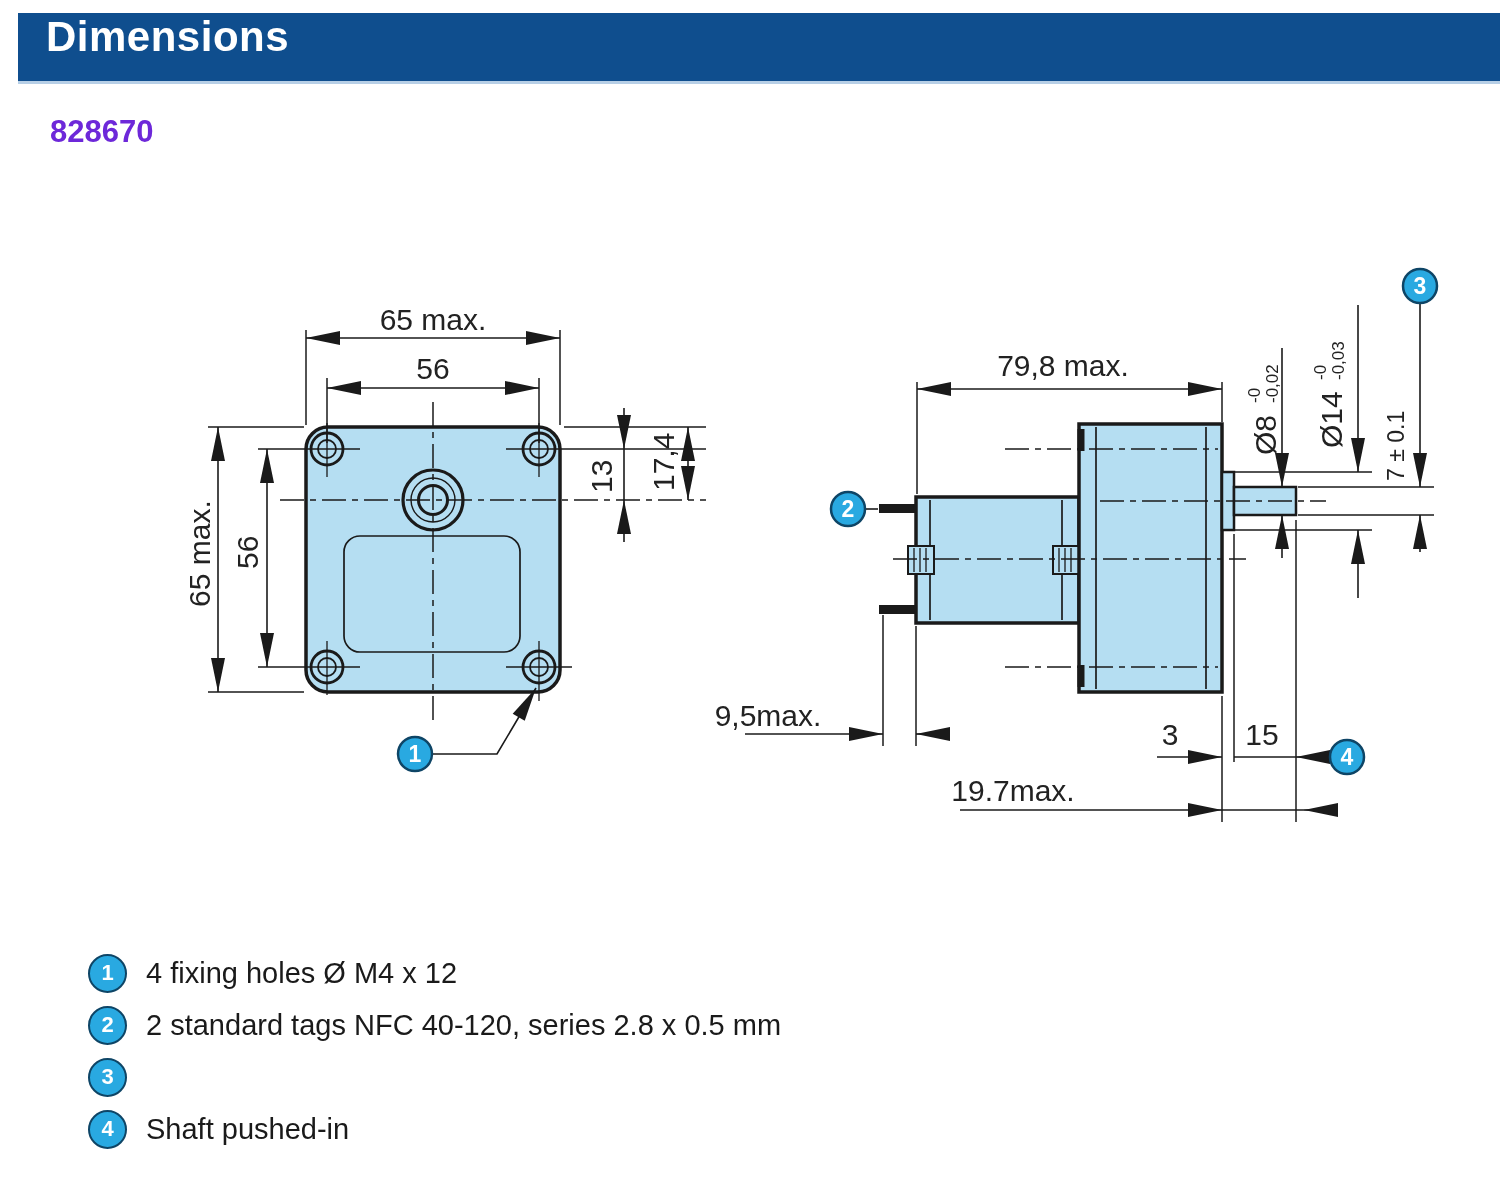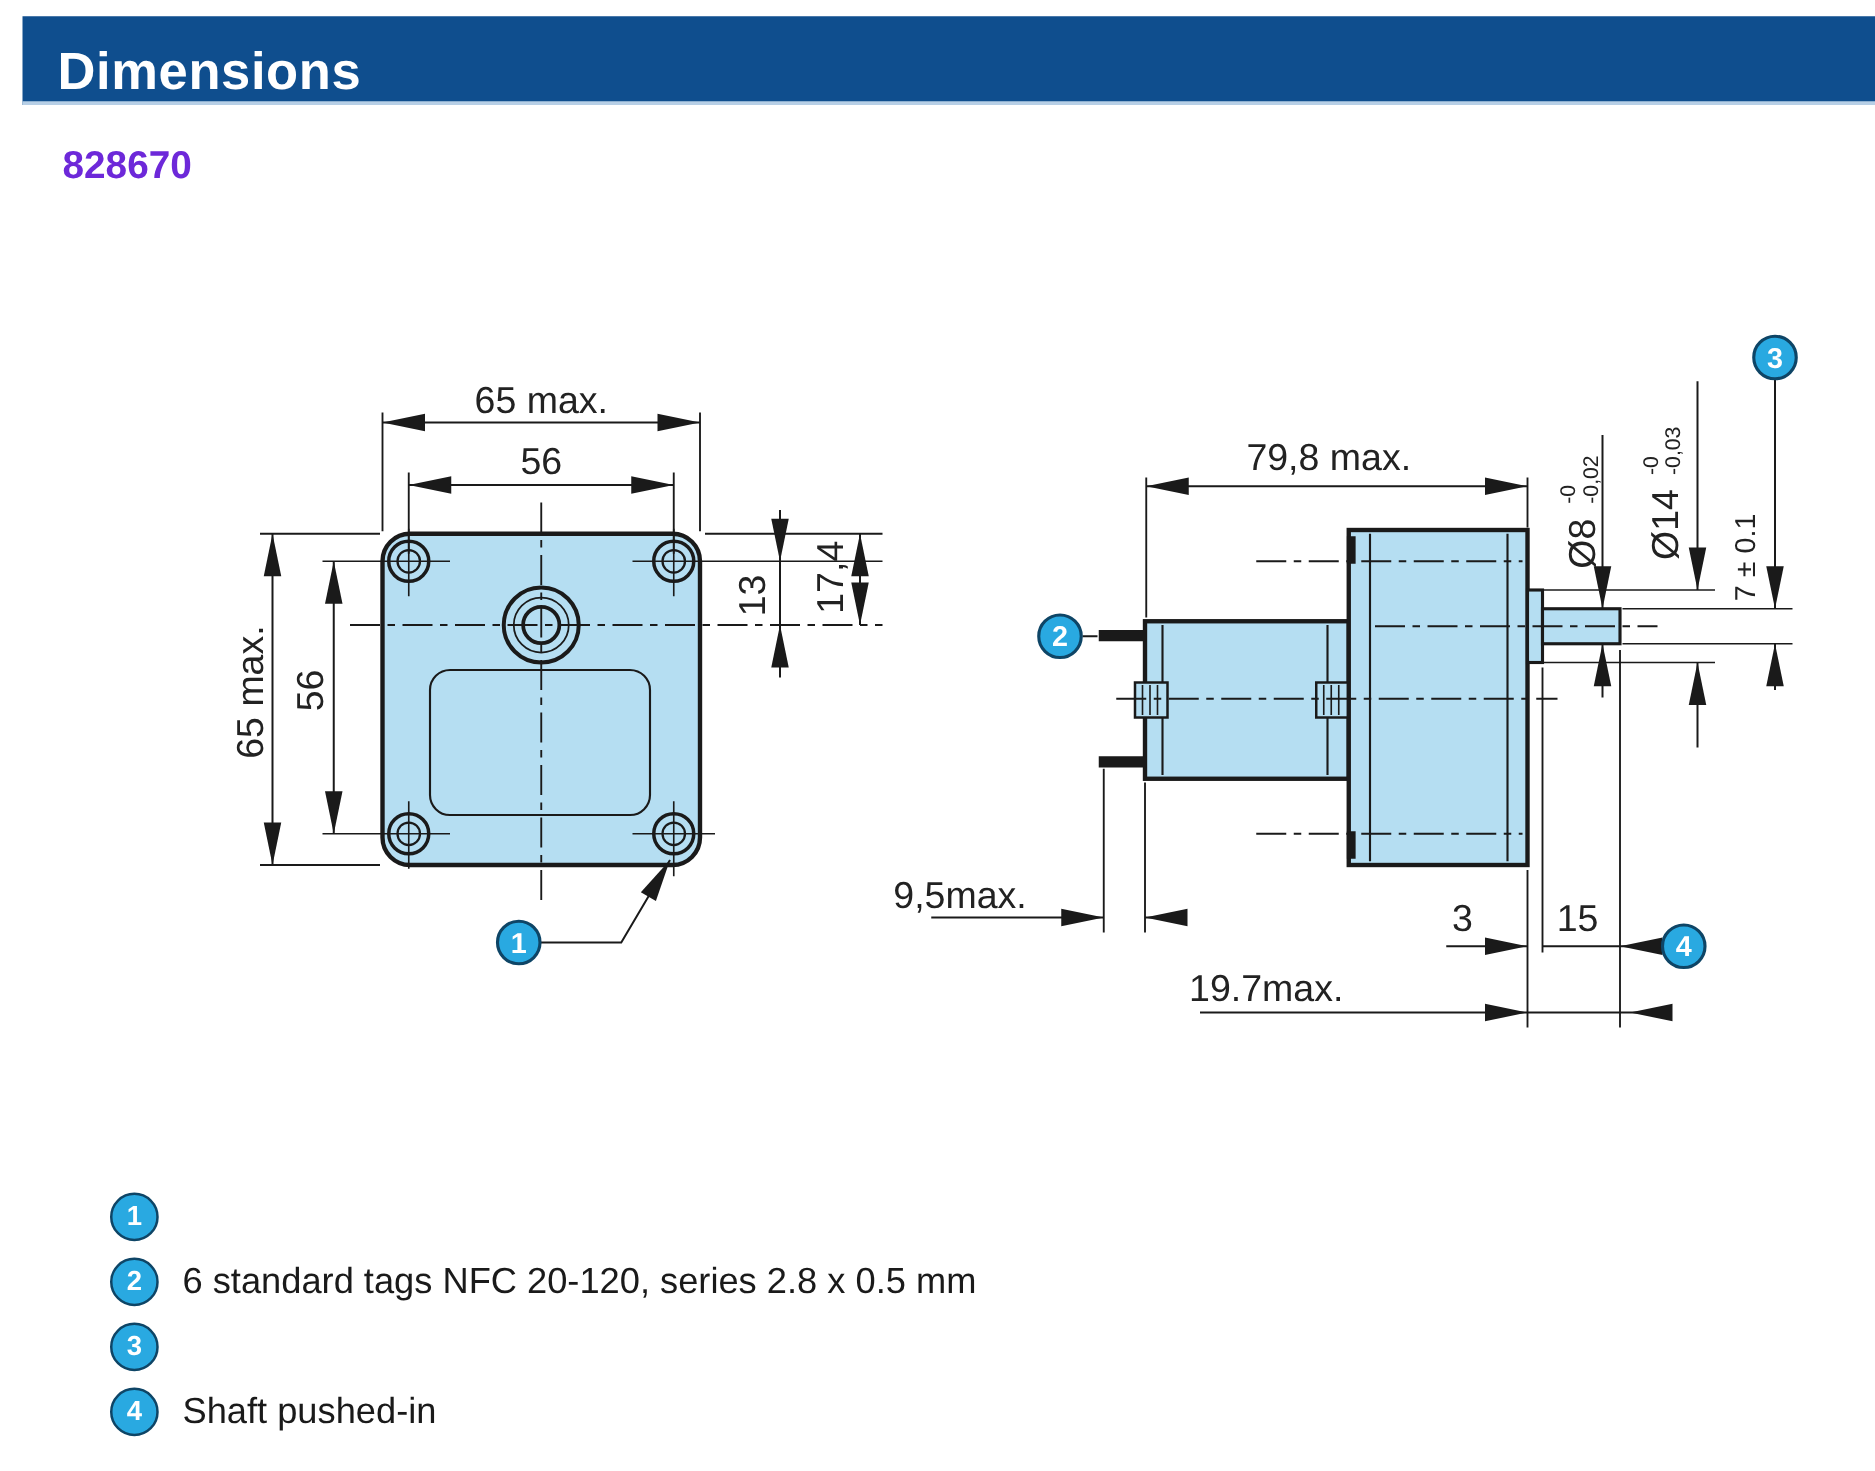--- a/index.html
+++ b/index.html
@@ -1,19 +1,19 @@
 <!DOCTYPE html>
 <html><head>
 <meta charset="utf-8">
 <style>
   html,body{margin:0;padding:0;background:#ffffff;}
   .page{position:relative;width:1500px;height:1177px;background:#ffffff;overflow:hidden;
         font-family:"Liberation Sans",sans-serif;}
   .header-bar{position:absolute;left:18px;top:13px;right:0;height:68px;background:#0f4e8e;
-              border-bottom:3px solid #b7cfe6;display:flex;align-items:flex-end;}
+              border-bottom:3px solid #b7cfe6;display:flex;align-items:flex-start;}
   .header-title{color:#ffffff;font-weight:bold;font-size:42px;padding-left:28px;letter-spacing:.5px;}
   .part-number{position:absolute;left:50px;top:114px;font-size:31px;font-weight:bold;color:#6d28d9;}
   svg.drawing{position:absolute;left:0;top:0;}
   .legend{position:absolute;left:88px;top:947px;}
   .legend-row{display:flex;align-items:center;height:52px;gap:19px;}
   .legend-badge{width:35px;height:35px;border-radius:50%;background:#29a9e1;border:2px solid #0e4566;
                 color:#fff;font-weight:bold;font-size:22px;display:flex;align-items:center;
                 justify-content:center;flex:0 0 auto;}
   .legend-text{font-size:29px;color:#1a1a1a;}
   
@@ -261,24 +261,25 @@
       <g>
         <circle class="badge" cx="1347" cy="757" r="17"></circle>
         <text class="badge-num" x="1347" y="765">4</text>
       </g>
     </g>
   </svg>
 
   <div class="legend">
     <div class="legend-row">
       <div class="legend-badge">1</div>
+      <div class="legend-text">4 fixing holes Ø M4 x 12</div>
     </div>
     <div class="legend-row">
       <div class="legend-badge">2</div>
-      <div class="legend-text">6 standard tags NFC 20-120, series 2.8 x 0.5 mm</div>
+      <div class="legend-text">2 standard tags NFC 40-120, series 2.8 x 0.5 mm</div>
     </div>
     <div class="legend-row">
       <div class="legend-badge">3</div>
     </div>
     <div class="legend-row">
       <div class="legend-badge">4</div>
       <div class="legend-text">Shaft pushed-in</div>
     </div>
   </div>
 

